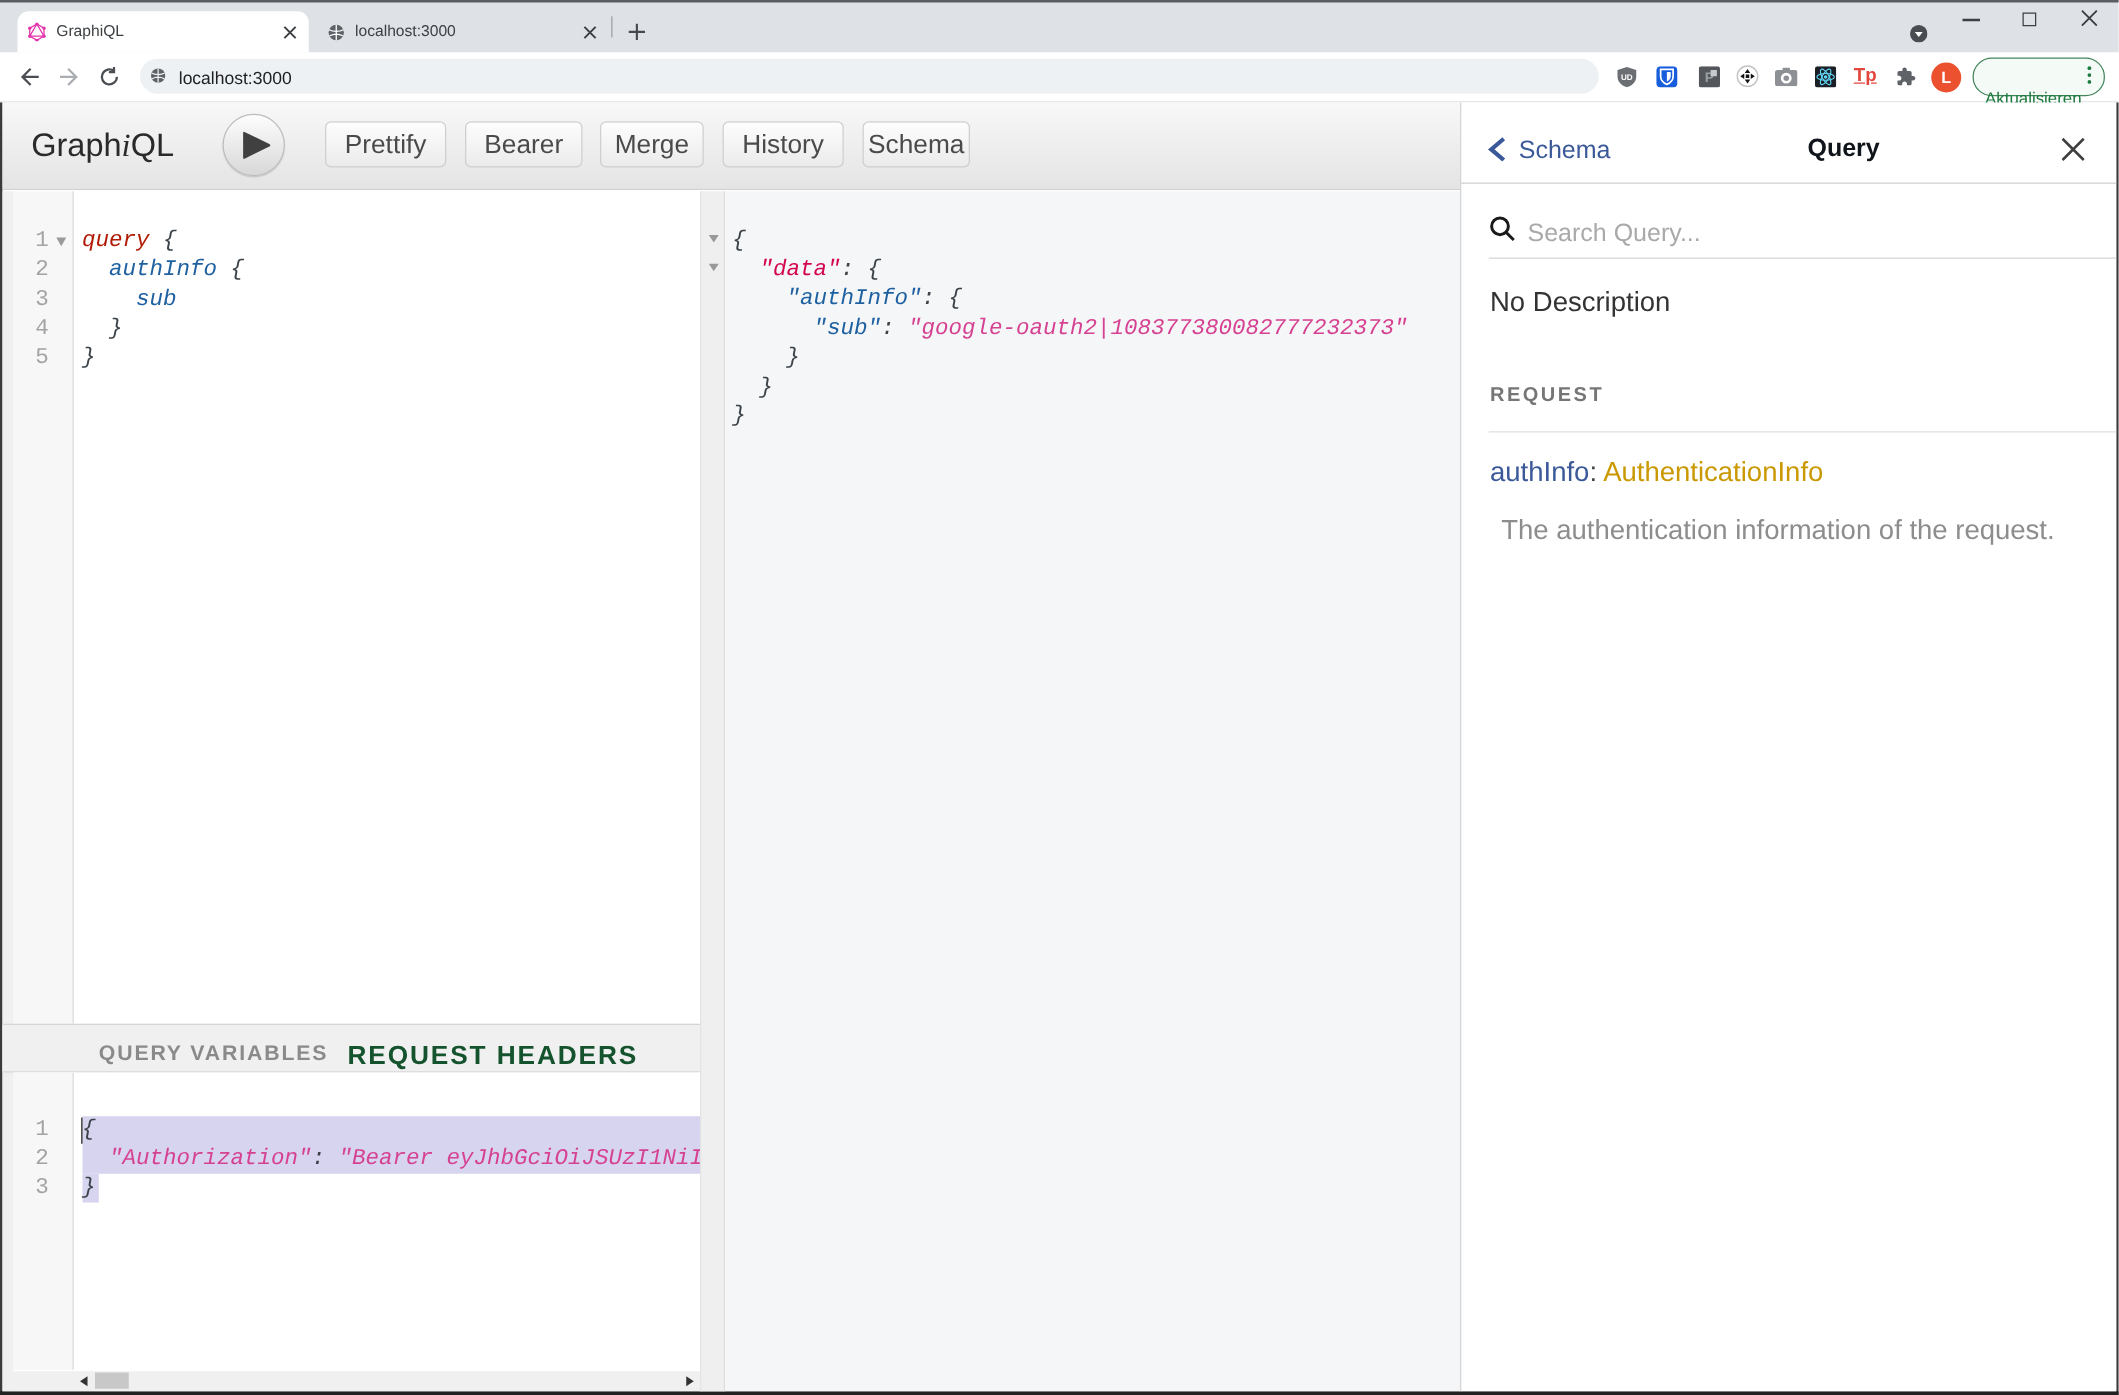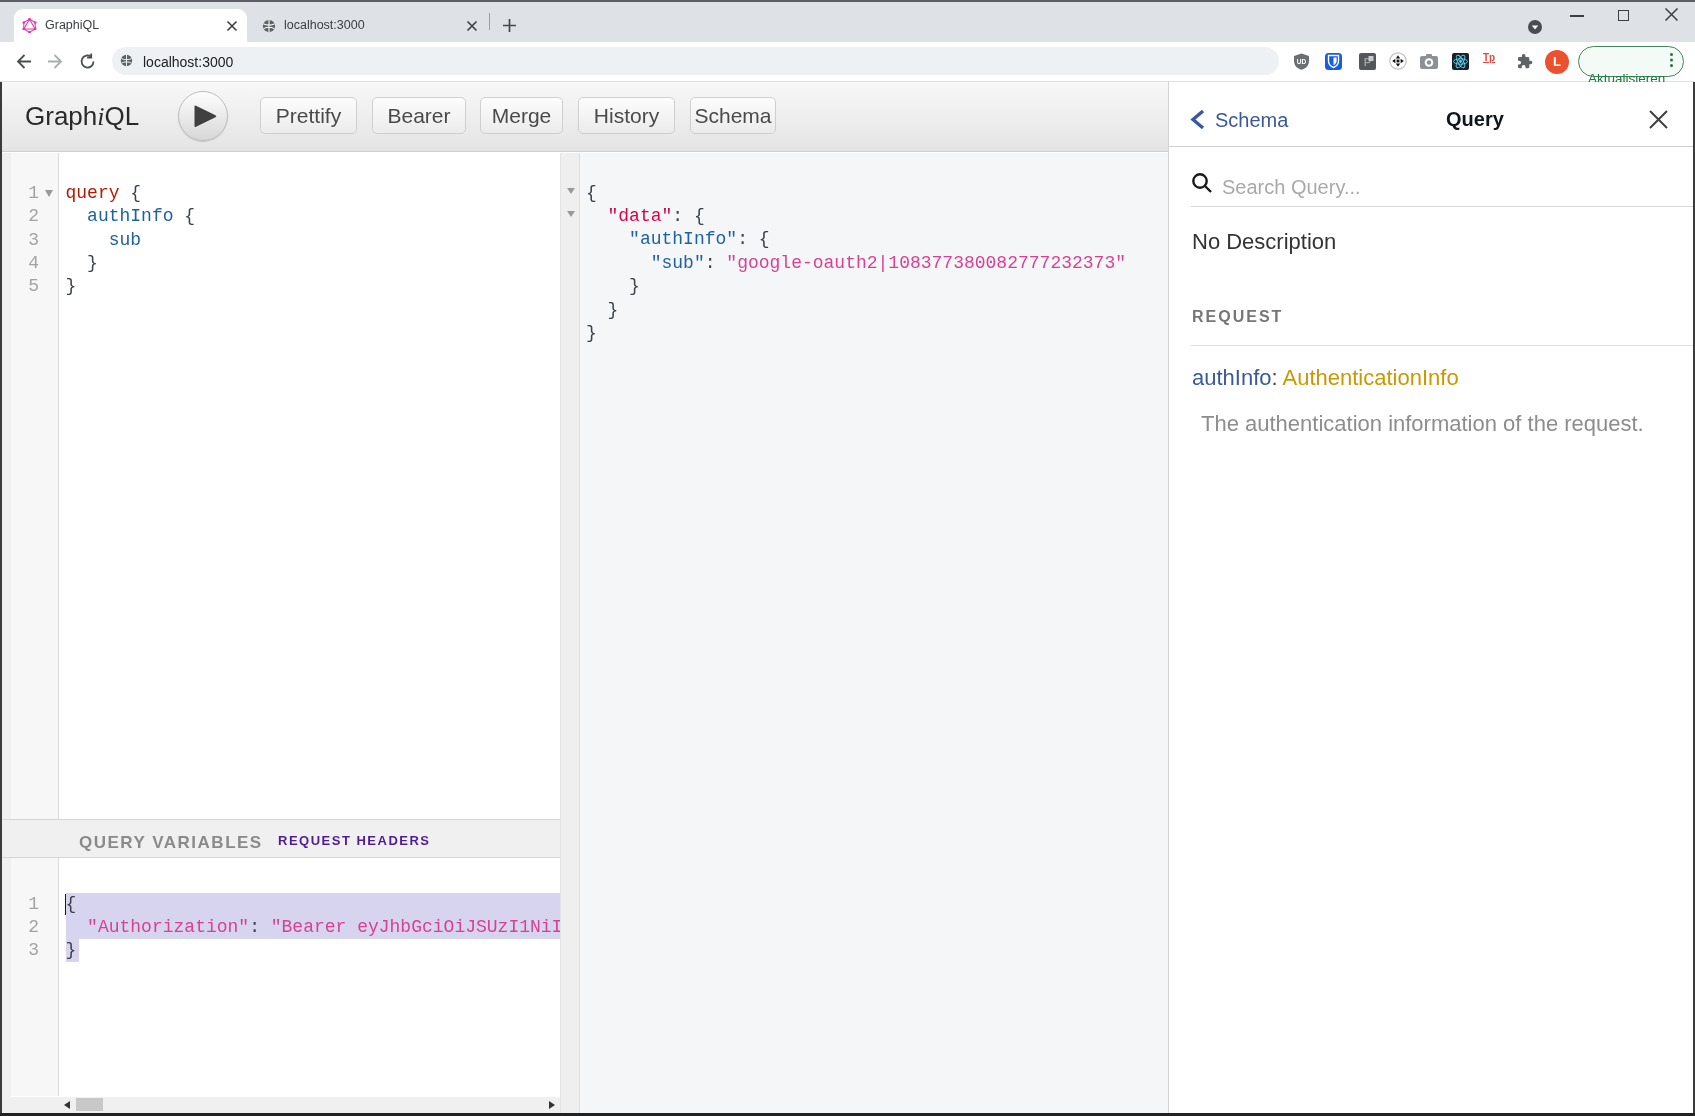--- a/index.html
+++ b/index.html
@@ -1,19 +1,19 @@
 <!DOCTYPE html>
 <html><head>
 <meta charset="utf-8">
 <style>
 * { margin:0; padding:0; box-sizing:border-box; }
 html,body { width:1695px; height:1116px; overflow:hidden; background:#fff; font-family:"Liberation Sans", sans-serif; }
 .abs { position:absolute; }
 #stage { position:relative; width:1695px; height:805px; }
-.mono { font-family:"Liberation Mono", monospace; font-size:18px; line-height:23.3px; white-space:pre; }
+.mono { font-family:"Liberation Mono", monospace; font-size:18px; line-height:23.3px; white-space:pre;font-style:italic; }
 .kw { color:#B11A04; } .prop { color:#1F61A0; } .str { color:#D64292; } .pun { color:#3b4349; }
 .lnum { font-family:"Liberation Mono", monospace; font-size:18px; line-height:23.3px; color:#a3a3a3; text-align:right; width:28px; }
 </style>
 </head>
 <body>
 <div id="stage">
 
   <div class="abs" style="left:0;top:0;width:1695px;height:42px;background:#dee1e5;"></div>
   <div class="abs" style="left:0;top:0;width:1695px;height:2px;background:#5a5e63;"></div>
 
@@ -114,21 +114,21 @@
     </svg>
   <svg class="abs" style="left:1452px;top:53px;" width="17" height="17" viewBox="0 0 17 17">
       <rect x="0" y="0" width="17" height="17" rx="2" fill="#1b2026"></rect>
       <g stroke="#61dafb" stroke-width="0.9" fill="none">
         <ellipse cx="8.5" cy="8.5" rx="7" ry="2.7"></ellipse>
         <ellipse cx="8.5" cy="8.5" rx="7" ry="2.7" transform="rotate(60 8.5 8.5)"></ellipse>
         <ellipse cx="8.5" cy="8.5" rx="7" ry="2.7" transform="rotate(120 8.5 8.5)"></ellipse>
       </g>
       <circle cx="8.5" cy="8.5" r="1.4" fill="#61dafb"></circle>
     </svg>
-  <div class="abs" style="left:1483px;top:52px;font-size:10px;font-weight:bold;color:#e2483d;text-decoration:underline;">T<span style="color:#e2483d;">p</span></div>
+  <div class="abs" style="left:1483px;top:52px;font-size:15px;font-weight:bold;color:#e2483d;text-decoration:underline;">T<span style="color:#e2483d;">p</span></div>
   <svg class="abs" style="left:1516px;top:53px;" width="17" height="17" viewBox="0 0 24 24">
       <path d="M20.5 11h-1.7V7.5c0-1.1-.9-2-2-2h-3.5V3.8c0-1.4-1.1-2.5-2.5-2.5S8.3 2.4 8.3 3.8v1.7H4.8c-1.1 0-2 .9-2 2v3.3h1.7c1.5 0 2.7 1.2 2.7 2.7s-1.2 2.7-2.7 2.7H2.8v3.3c0 1.1.9 2 2 2h3.3v-1.7c0-1.5 1.2-2.7 2.7-2.7s2.7 1.2 2.7 2.7v1.7h3.3c1.1 0 2-.9 2-2v-3.5h1.7c1.4 0 2.5-1.1 2.5-2.5s-1.1-2.5-2.5-2.5z" fill="#5f6368"></path>
     </svg>
   <div class="abs" style="left:1545px;top:50px;width:24px;height:24px;border-radius:50%;background:#eb512e;color:#fff;font-size:13px;font-weight:bold;text-align:center;line-height:24px;">L</div>
 
   <div class="abs" style="left:1578px;top:46px;width:106px;height:31px;border:1px solid #44855c;border-radius:16px;background:#f4faf6;"></div>
   <div class="abs" style="left:1588px;top:55px;font-size:13.5px;color:#1d7a3e;margin-top:16px;">Aktualisieren</div>
   <div class="abs" style="left:1670px;top:53px;width:3.2px;height:3.2px;border-radius:50%;background:#1d7a3e;box-shadow:0 5.5px 0 #1d7a3e, 0 11px 0 #1d7a3e;"></div>
 
   <div class="abs" style="left:0;top:82px;width:2px;height:1034px;background:#3b3b3b;"></div>
@@ -168,21 +168,21 @@
   <div class="abs mono" style="left:585.9px;top:181.5px;line-height:23.4px;"><span class="pun">{</span>
 <span class="pun">  </span><span style="color:#D2054E;">"data"</span><span class="pun">: {</span>
 <span class="pun">    </span><span class="prop">"authInfo"</span><span class="pun">: {</span>
 <span class="pun">      </span><span class="prop">"sub"</span><span class="pun">: </span><span class="str">"google-oauth2|108377380082777232373"</span>
 <span class="pun">    }</span>
 <span class="pun">  }</span>
 <span class="pun">}</span></div>
 
   <div class="abs" style="left:2px;top:819px;width:558px;height:39px;background:#f0f0f1;border-top:1px solid #d6d6d6;border-bottom:1px solid #d6d6d6;"></div>
   <div class="abs" style="left:67px;top:833px;font-size:17px;font-weight:bold;letter-spacing:1.5px;color:#8a8a8a;margin-left:12px;">QUERY VARIABLES</div>
-  <div class="abs" style="left:278px;top:833px;font-size:13px;font-weight:bold;letter-spacing:1.5px;color:#4c1d95;">REQUEST HEADERS</div>
+  <div class="abs" style="left:278px;top:833px;font-size:21px;font-weight:bold;letter-spacing:1.5px;color:#14532d;">REQUEST HEADERS</div>
 
   <div class="abs" style="left:11px;top:858px;width:549px;height:238px;background:#fff;overflow:hidden;">
     <div class="abs" style="left:0;top:0;width:48px;height:238px;background:#f7f7f7;border-right:1px solid #dbdbdb;"></div>
     <div class="abs" style="left:54.5px;top:34.7px;width:494.5px;height:23.2px;background:#d7d4f0;"></div>
     <div class="abs" style="left:54.5px;top:57.9px;width:494.5px;height:23.2px;background:#d7d4f0;"></div>
     <div class="abs" style="left:54.5px;top:81.1px;width:13px;height:23.2px;background:#d7d4f0;"></div>
     <div class="abs lnum" style="left:0;top:34.7px;line-height:23.2px;">1<br>2<br>3</div>
     <div class="abs" style="left:53.5px;top:35.7px;width:1.8px;height:21px;background:#1a1a1a;"></div>
     <div class="abs mono" style="left:54.5px;top:34.7px;line-height:23.2px;"><span class="pun">{</span>
 <span class="pun">  </span><span class="str">"Authorization"</span><span class="pun">: </span><span class="str">"Bearer eyJhbGciOiJSUzI1NiIs</span>

